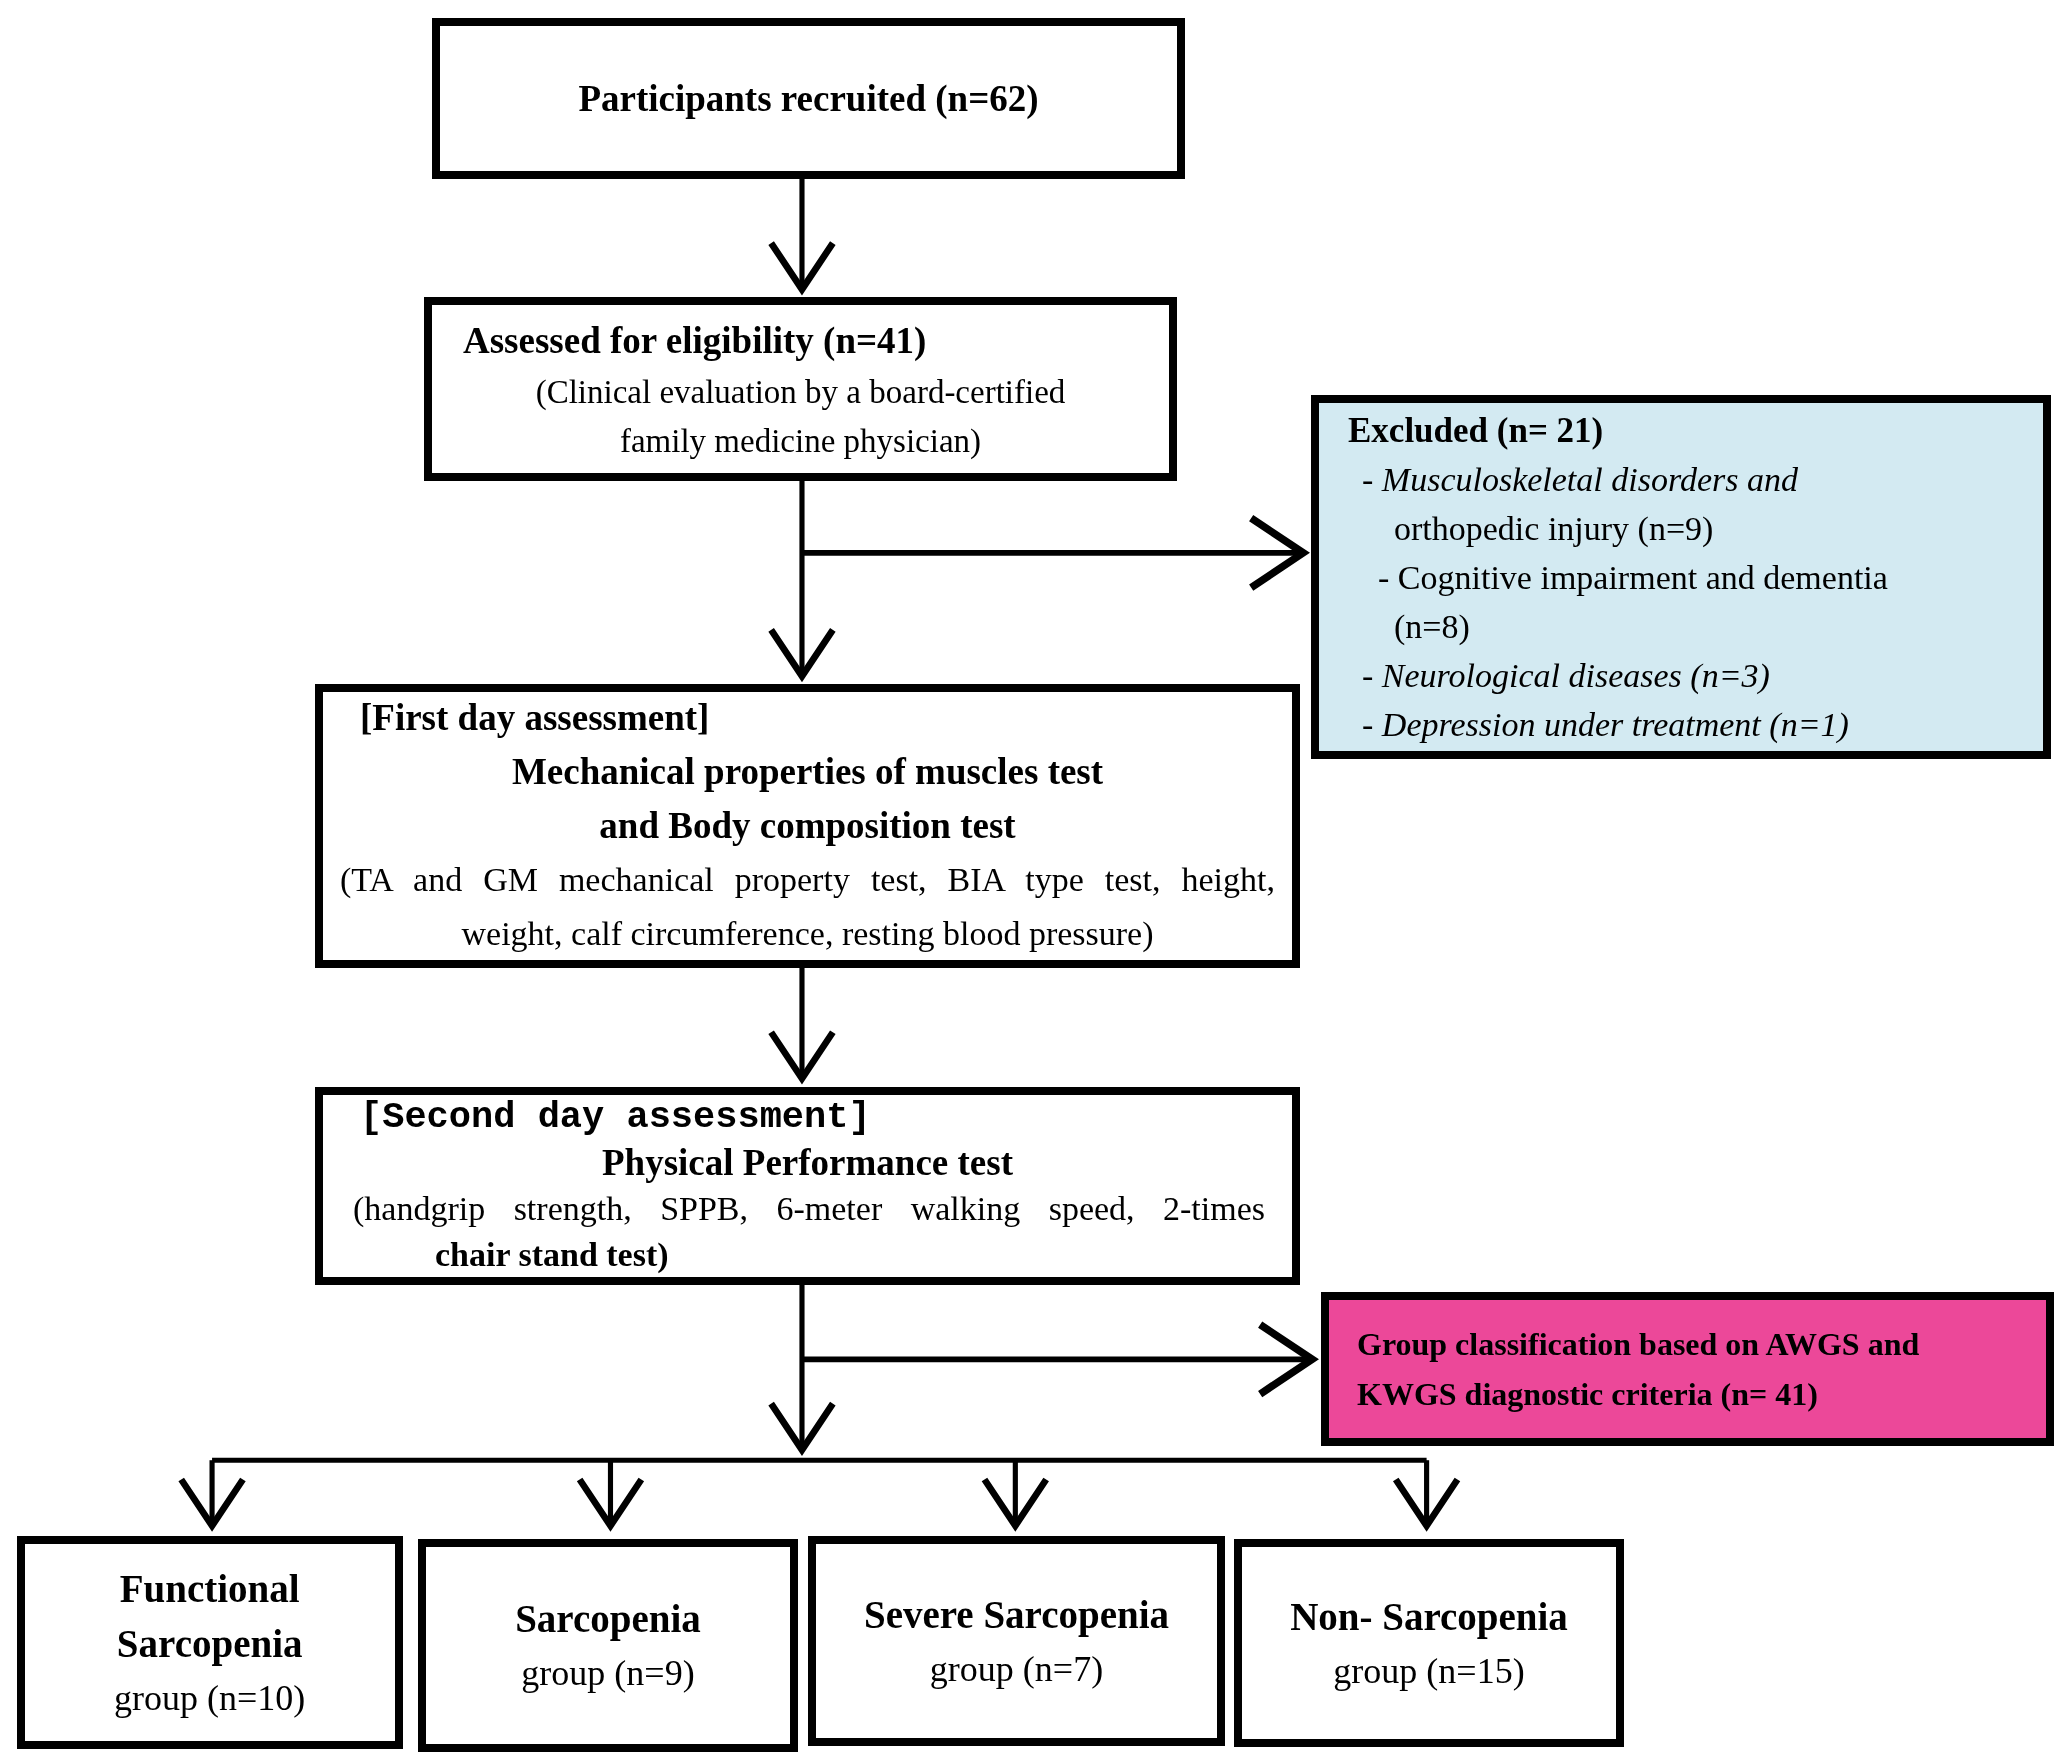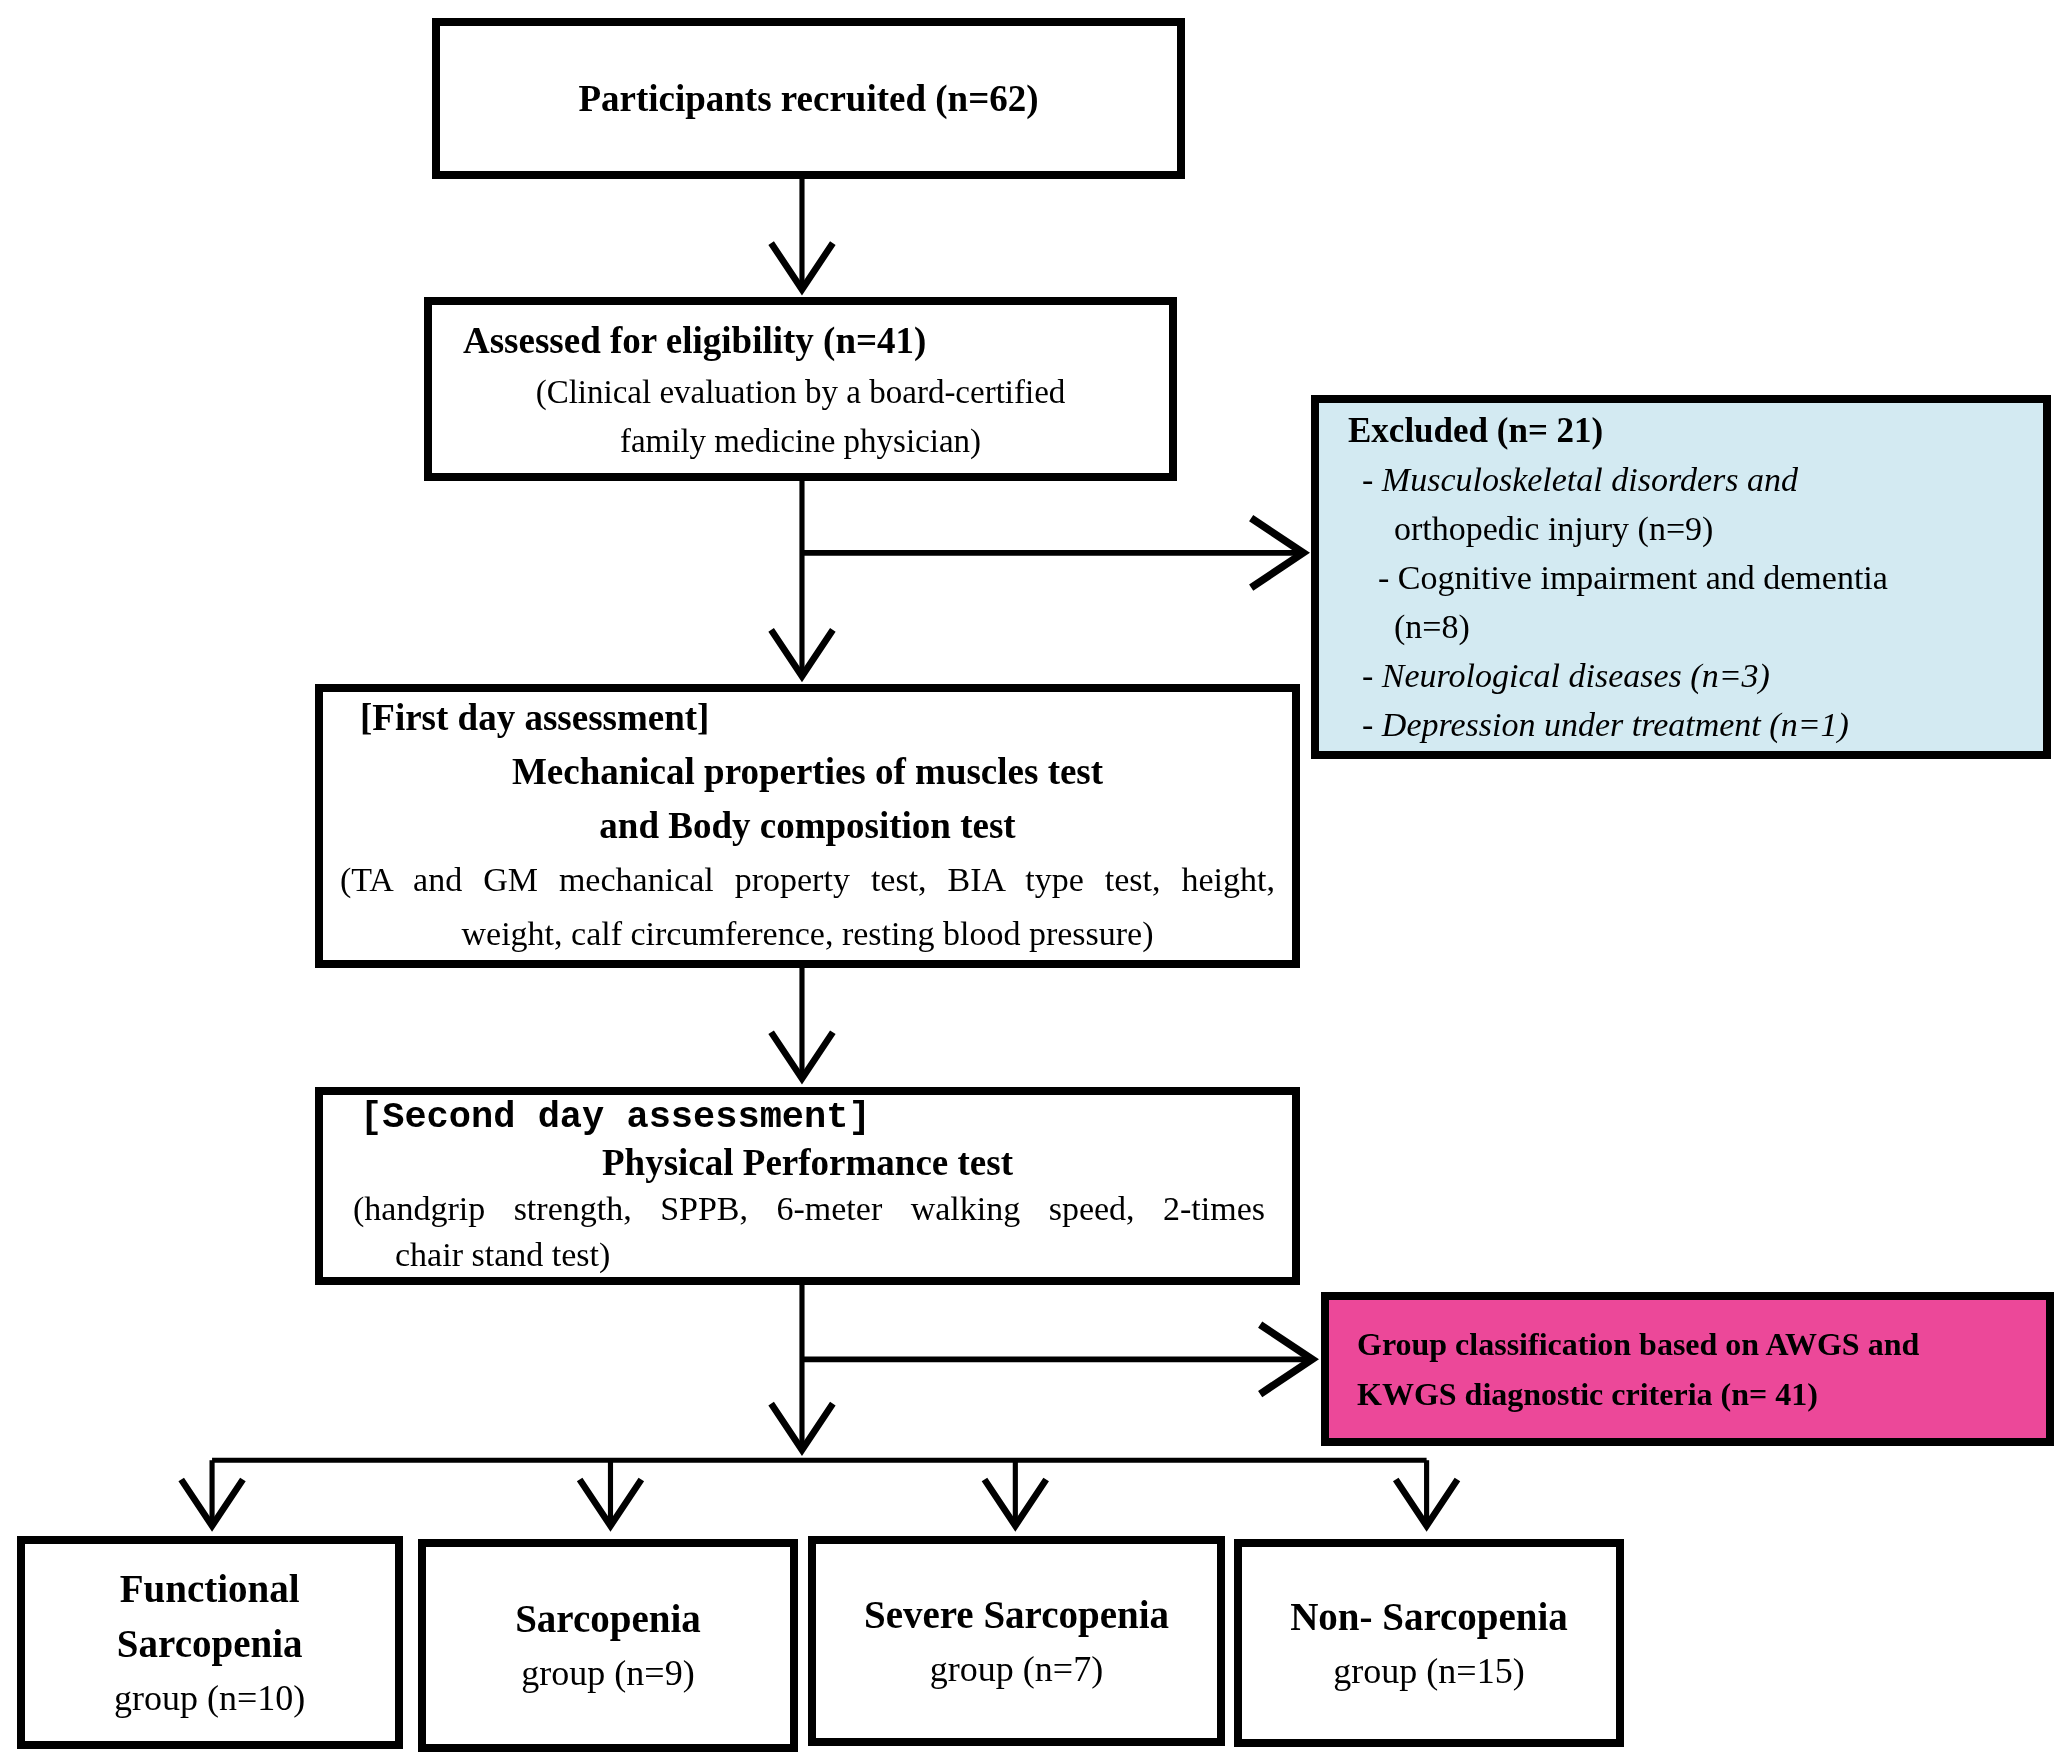--- a/index.html
+++ b/index.html
@@ -36,21 +36,21 @@
   #box-firstday .s { font-size:34px; }
   #box-firstday .just { text-align:justify; text-align-last:justify; padding:0 17px; white-space:normal; }
 
   
   #box-secondday { left:315px; top:1087px; width:985px; height:198px; }
   #box-secondday .ln { line-height:46px; }
   #box-secondday .label { font-size:37px; padding-left:37px;font-family:Liberation Mono, monospace; }
   #box-secondday .t { font-size:37px; }
   #box-secondday .s { font-size:34px; }
   #box-secondday .just { text-align:justify; text-align-last:justify; padding:0 27px 0 30px; white-space:normal; }
-  #box-secondday .cont { padding-left:72px; }
+  #box-secondday .cont { padding-left:112px;font-weight:bold; }
 
   
   #box-excluded {
     left:1311px; top:395px; width:740px; height:364px;
     background:#d3eaf2; justify-content:center;
     font-size:34px; padding-left:29px;
   }
   #box-excluded .ln { line-height:49px; }
   #box-excluded .title { font-size:35px; }
   #box-excluded .ind1  { margin-left:14px;font-style:italic; }

